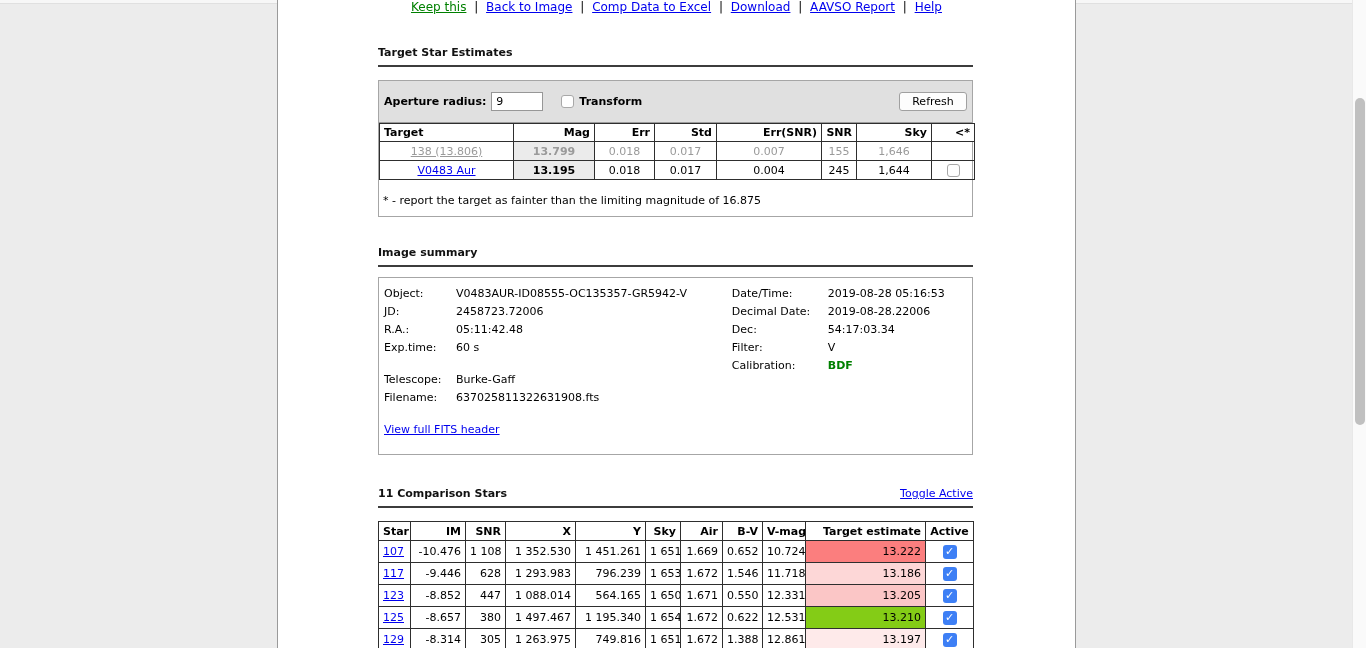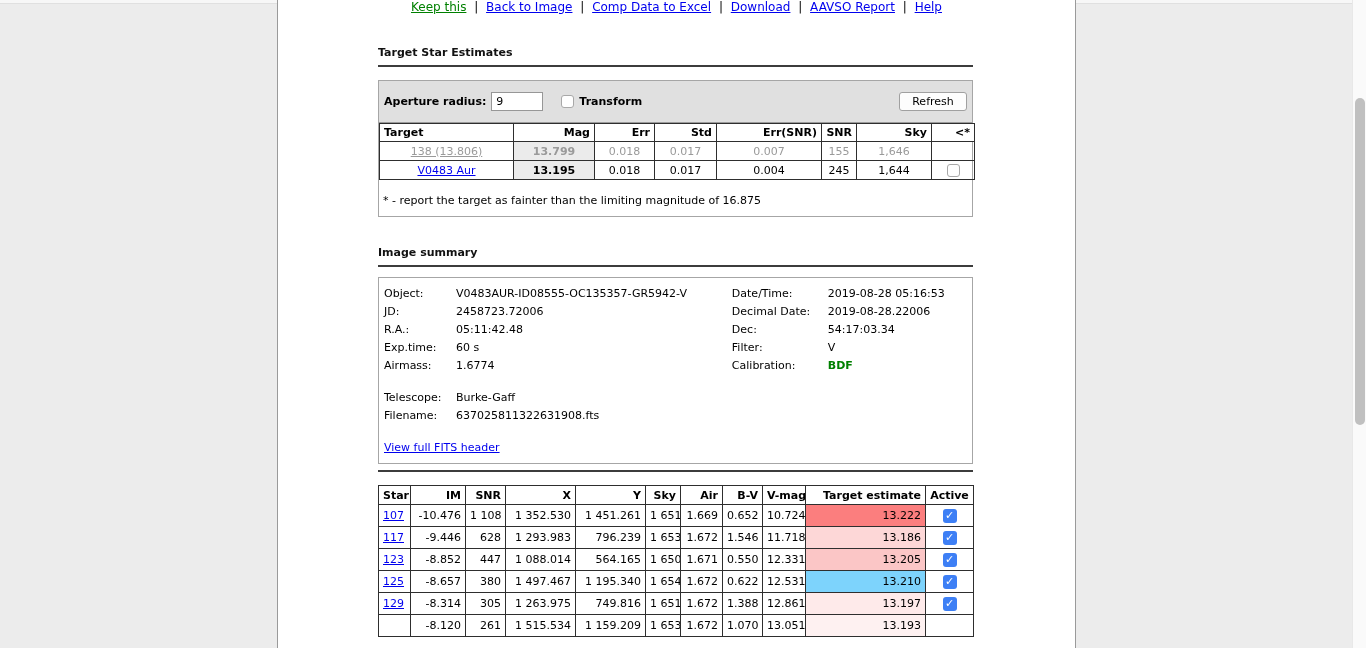--- a/index.html
+++ b/index.html
@@ -167,24 +167,20 @@
               <span class="sval">2458723.72006</span>
             </div>
             <div class="srow">
               <span class="slabel">R.A.:</span>
               <span class="sval">05:11:42.48</span>
             </div>
             <div class="srow">
               <span class="slabel">Exp.time:</span>
               <span class="sval">60 s</span>
             </div>
-            <div class="srow">
-              <span class="slabel">Airmass:</span>
-              <span class="sval">1.6774</span>
-            </div>
             <div class="srow gap">
               <span class="slabel">Telescope:</span>
               <span class="sval">Burke-Gaff</span>
             </div>
             <div class="srow">
               <span class="slabel">Filename:</span>
               <span class="sval">637025811322631908.fts</span>
             </div>
           </div>
         <div class="is-right" id="is-right">
@@ -206,20 +202,24 @@
             </div>
             <div class="srow">
               <span class="slabel">Calibration:</span>
               <span class="sval" style="color: rgb(0, 128, 0); font-weight: bold;">BDF</span>
             </div>
           </div>
       </div>
       <a class="blue fits-link">View full FITS header</a>
     </div>
 
+    <div class="cs-head-row">
+      <span class="sec-title">11 Comparison Stars</span>
+      <a class="blue">Toggle Active</a>
+    </div>
     <div class="rule"></div>
 
     <table class="cs-table">
       <colgroup>
         <col style="width:32px">
           <col style="width:55px">
           <col style="width:40px">
         <col style="width:70px">
           <col style="width:70px">
           <col style="width:35px">
@@ -287,21 +287,21 @@
           <tr>
             <td class="al"><a class="blue">125</a></td>
             <td class="ar">-8.657</td>
             <td class="ar">380</td>
             <td class="ar">1 497.467</td>
             <td class="ar">1 195.340</td>
             <td class="ar">1 654</td>
             <td class="ar">1.672</td>
             <td class="ar">0.622</td>
             <td class="ar">12.531</td>
-            <td class="ar" style="background: #7dd3fc;">13.210</td>
+            <td class="ar" style="background: #84cc16;">13.210</td>
             <td class="ac"><span class="cb-checked">✓</span></td>
           </tr>
           <tr>
             <td class="al"><a class="blue">129</a></td>
             <td class="ar">-8.314</td>
             <td class="ar">305</td>
             <td class="ar">1 263.975</td>
             <td class="ar">749.816</td>
             <td class="ar">1 651</td>
             <td class="ar">1.672</td>

